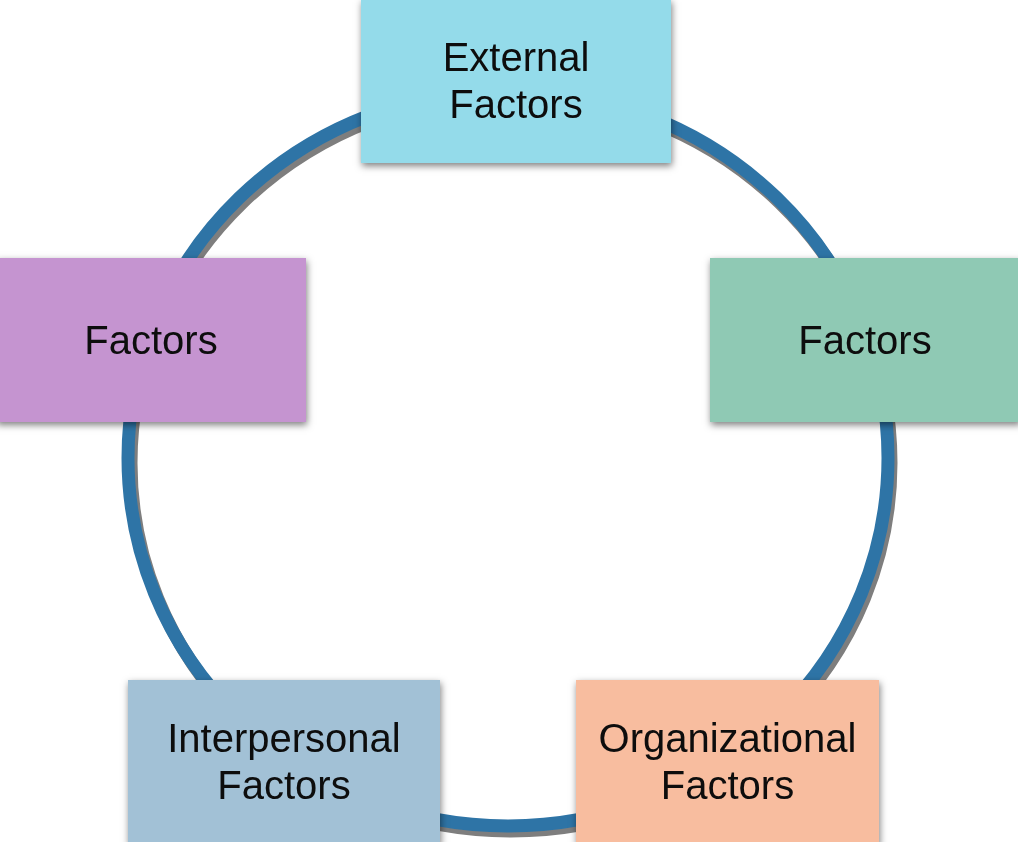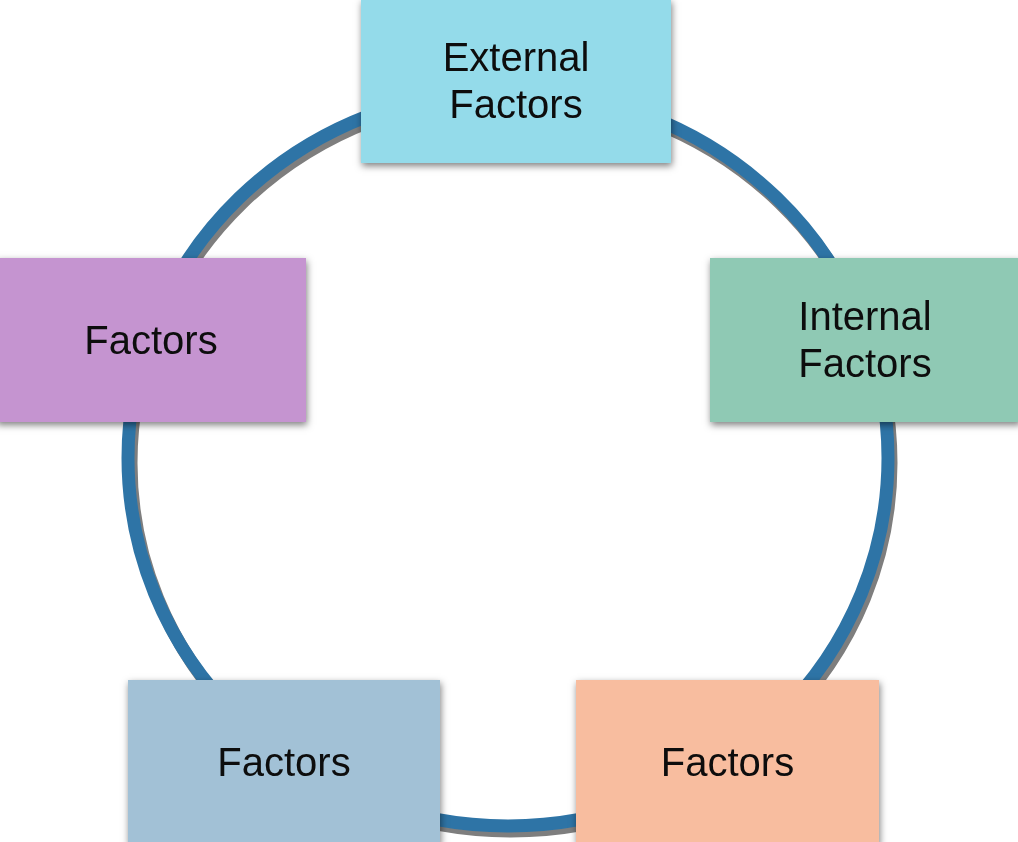--- a/index.html
+++ b/index.html
@@ -49,33 +49,34 @@
 
   <div class="node n-external" style="background-color: rgb(148, 219, 234);">
     <div class="label">
       <span class="line">External</span>
       <span class="line">Factors</span>
     </div>
   </div>
 
   <div class="node n-internal" style="background-color: rgb(143, 201, 180);">
     <div class="label">
-      <span class="line">Internal</span>
       <span class="line">Factors</span>
     </div>
   </div>
 
   <div class="node n-organizational" style="background-color: rgb(248, 189, 159);">
     <div class="label">
+      <span class="line">Organizational</span>
       <span class="line">Factors</span>
     </div>
   </div>
 
   <div class="node n-interpersonal" style="background-color: rgb(162, 193, 214);">
     <div class="label">
+      <span class="line">Interpersonal</span>
       <span class="line">Factors</span>
     </div>
   </div>
 
   <div class="node n-conditional" style="background-color: rgb(197, 148, 208);">
     <div class="label">
       <span class="line">Factors</span>
     </div>
   </div>
 

